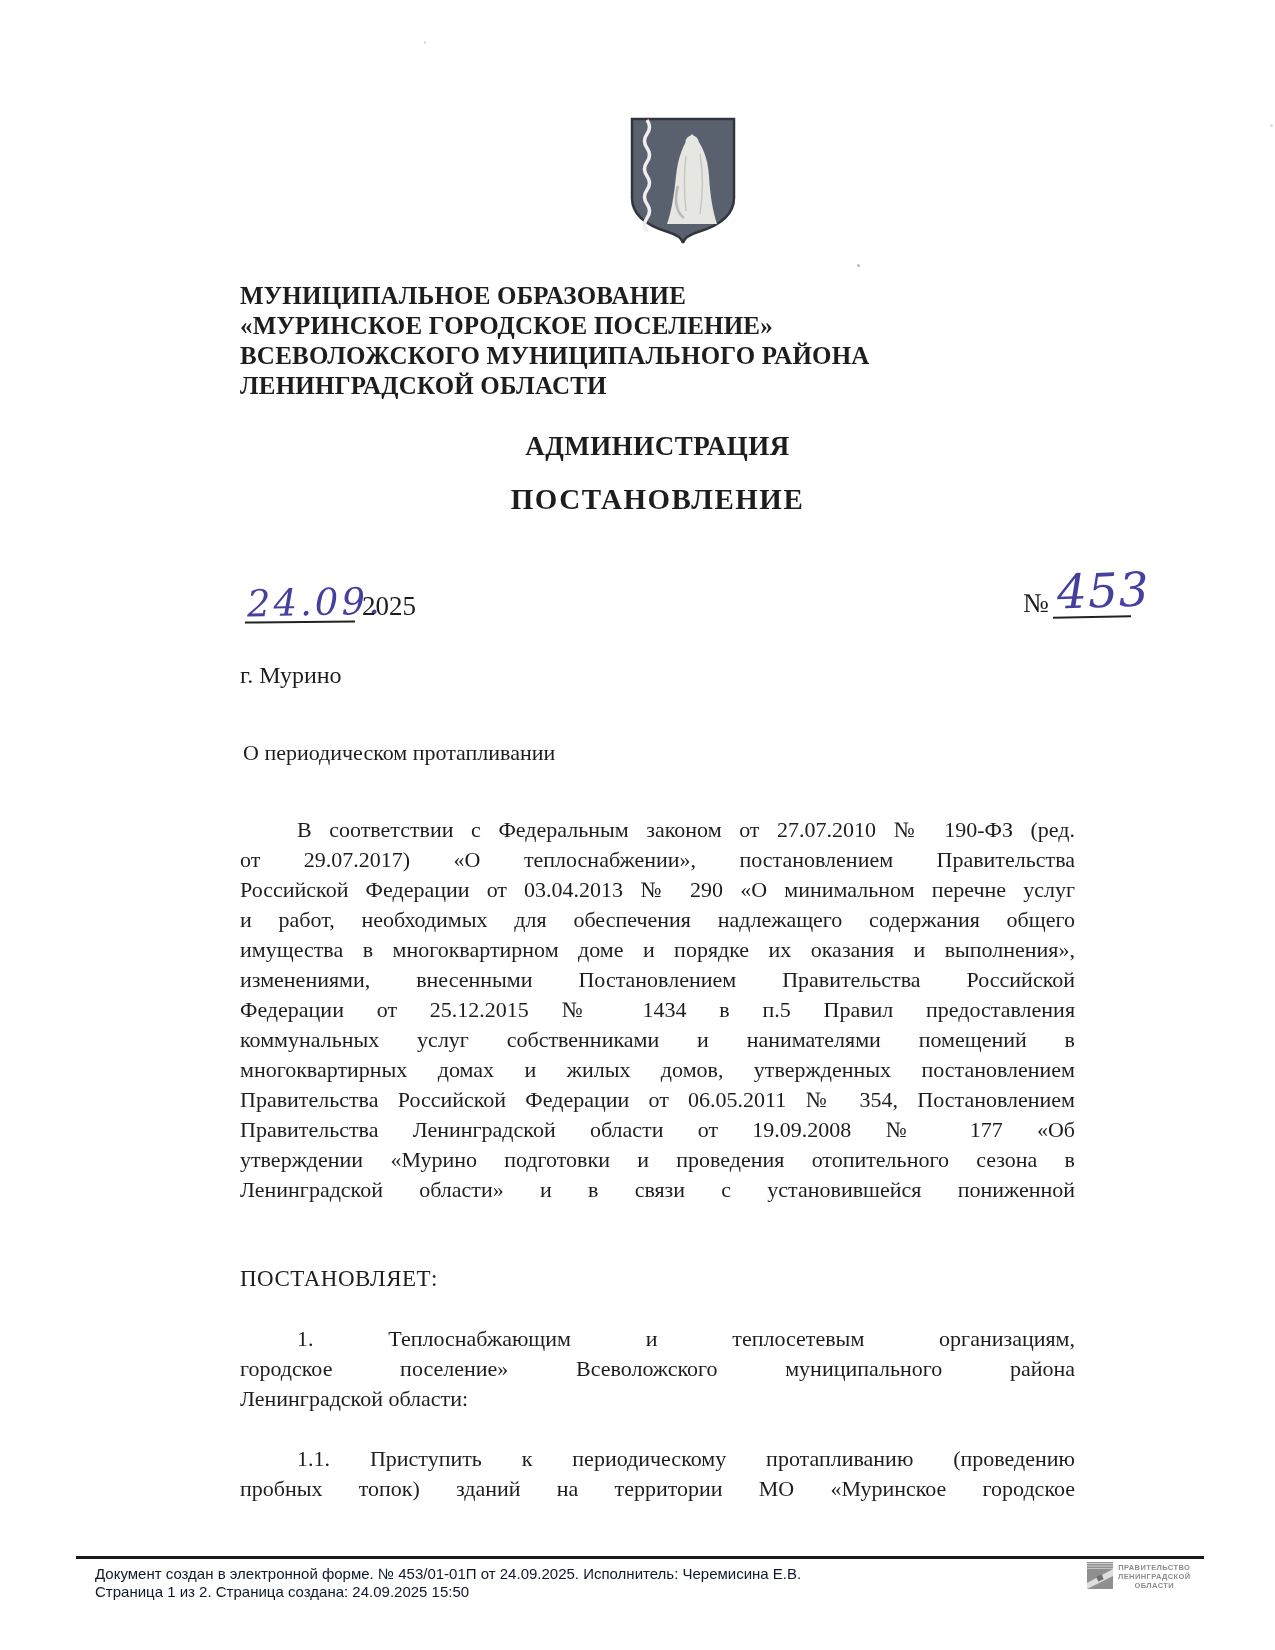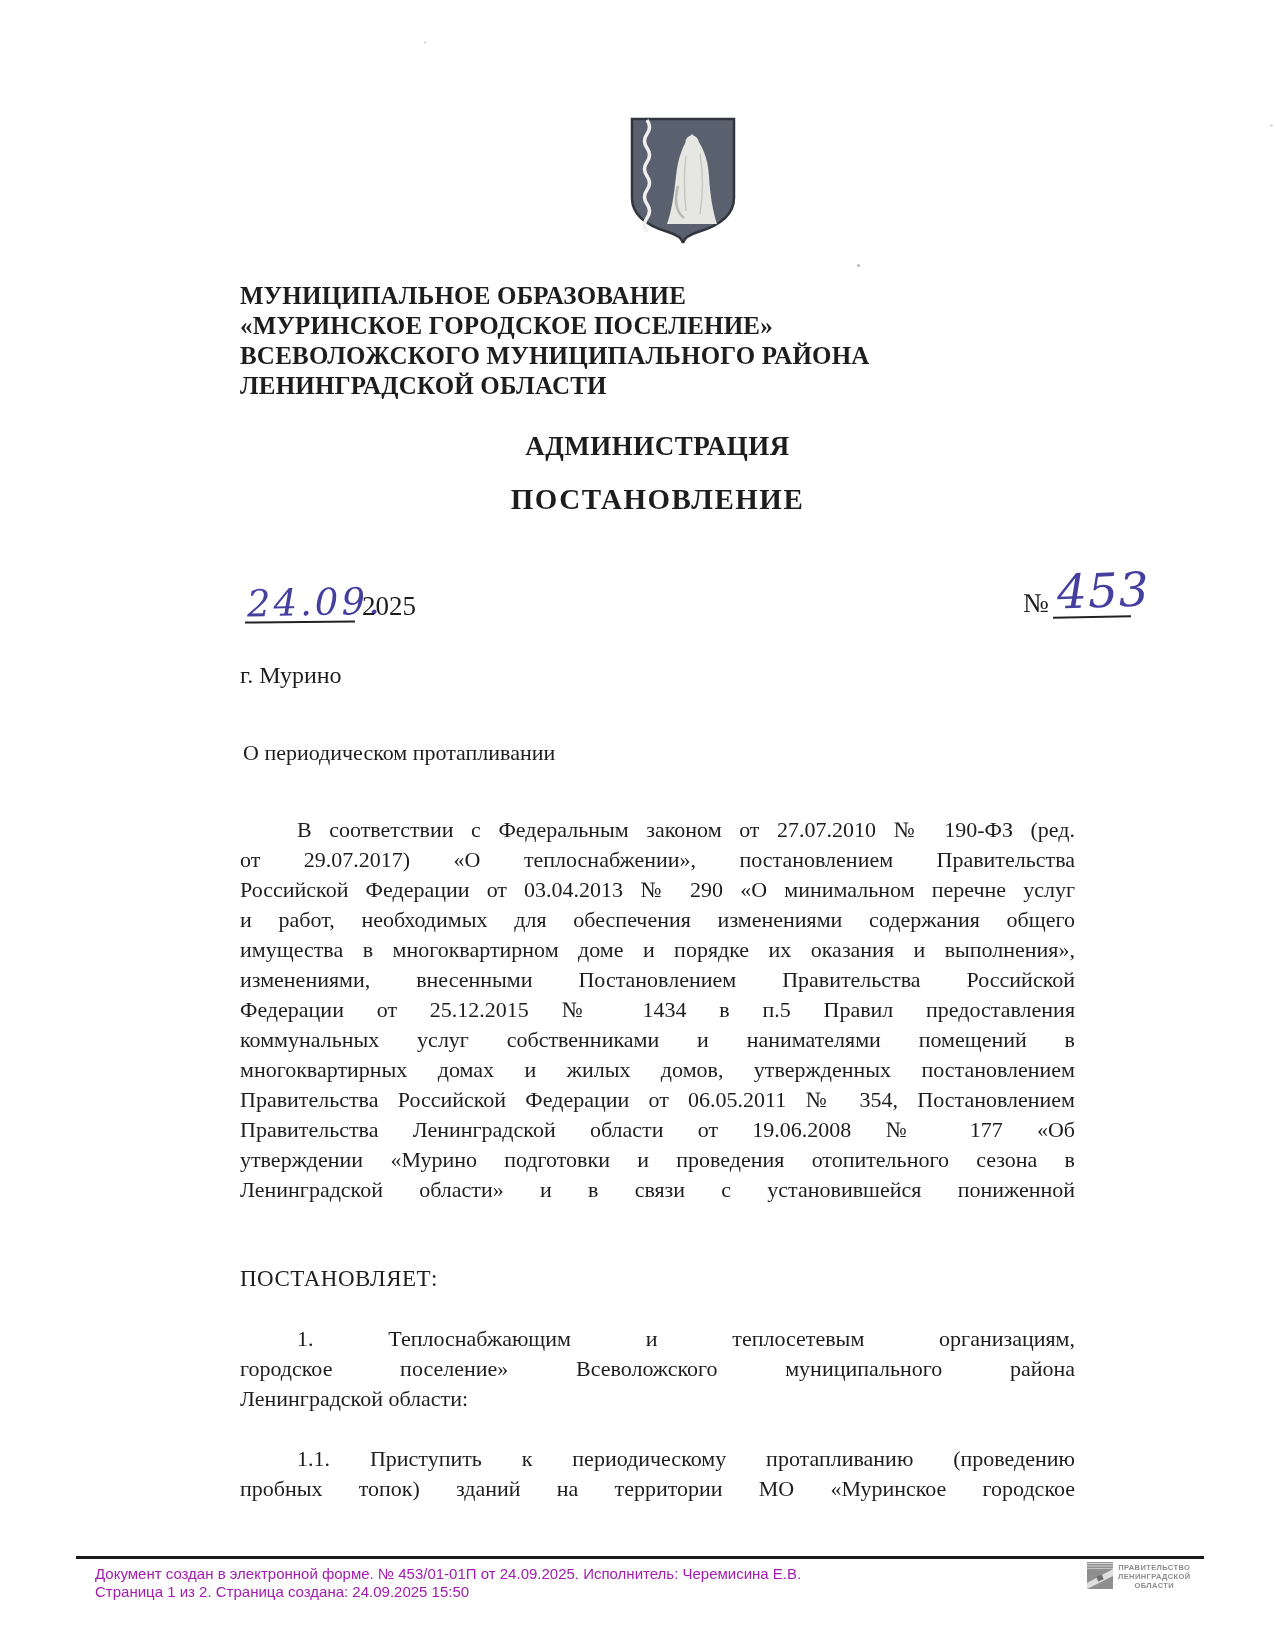--- a/index.html
+++ b/index.html
@@ -49,21 +49,21 @@
   .item-1   { left:240px; top:1324px; }
   .item-1-1 { left:240px; top:1444px; }
   .pline { height:30px; line-height:30px; text-align:justify; text-align-last:justify; white-space:nowrap; }
   .pline.lastline { text-align-last:left; }
   .pline.indent { text-indent:57px; }
 
   
   .footer-rule { left:76px; top:1556px; width:1128px; height:3px; background:#1b1b1b; }
   .footer-text {
     left:95px; top:1565px; width:900px;
-    font-family:"Liberation Sans", sans-serif; font-size:15px; line-height:17.5px; color:#a21caf;
+    font-family:"Liberation Sans", sans-serif; font-size:15px; line-height:17.5px; color:#0f172a;
   }
   .gov-logo { left:1087px; top:1562px; width:26px; height:27px; }
   .gov-logo-text {
     left:1118px; top:1563px; font-family:"Liberation Sans", sans-serif;
     font-size:7.5px; line-height:9px; font-weight:bold; color:#8c8c8c; letter-spacing:0.4px;text-align:center;
   }
 
   
   .speck { background:#b9b9b9; border-radius:50%; }
 </style>
@@ -102,28 +102,28 @@
   <div class="abs handwriting hw-num">453</div>
   <div class="abs ink-line num-underline"></div>
 
   <div class="abs place">г. Мурино</div>
   <div class="abs subject">О периодическом протапливании</div>
 
   <div class="abs para preamble">
       <div class="pline indent">В соответствии с Федеральным законом от 27.07.2010 № 190-ФЗ (ред.</div>
       <div class="pline">от 29.07.2017) «О теплоснабжении», постановлением Правительства</div>
       <div class="pline">Российской Федерации от 03.04.2013 № 290 «О минимальном перечне услуг</div>
-      <div class="pline">и работ, необходимых для обеспечения изменениями содержания общего</div>
+      <div class="pline">и работ, необходимых для обеспечения надлежащего содержания общего</div>
       <div class="pline">имущества в многоквартирном доме и порядке их оказания и выполнения»,</div>
       <div class="pline">изменениями, внесенными Постановлением Правительства Российской</div>
       <div class="pline">Федерации от 25.12.2015 № 1434 в п.5 Правил предоставления</div>
       <div class="pline">коммунальных услуг собственниками и нанимателями помещений в</div>
       <div class="pline">многоквартирных домах и жилых домов, утвержденных постановлением</div>
       <div class="pline">Правительства Российской Федерации от 06.05.2011 № 354, Постановлением</div>
-      <div class="pline">Правительства Ленинградской области от 19.06.2008 № 177 «Об</div>
+      <div class="pline">Правительства Ленинградской области от 19.09.2008 № 177 «Об</div>
       <div class="pline">утверждении «Мурино подготовки и проведения отопительного сезона в</div>
       <div class="pline">Ленинградской области» и в связи с установившейся пониженной</div>
     </div>
 
   <div class="abs resolves">ПОСТАНОВЛЯЕТ:</div>
 
   <div class="abs para item-1">
       <div class="pline indent">1. Теплоснабжающим и теплосетевым организациям,</div>
       <div class="pline">городское поселение» Всеволожского муниципального района</div>
       <div class="pline lastline">Ленинградской области:</div>

